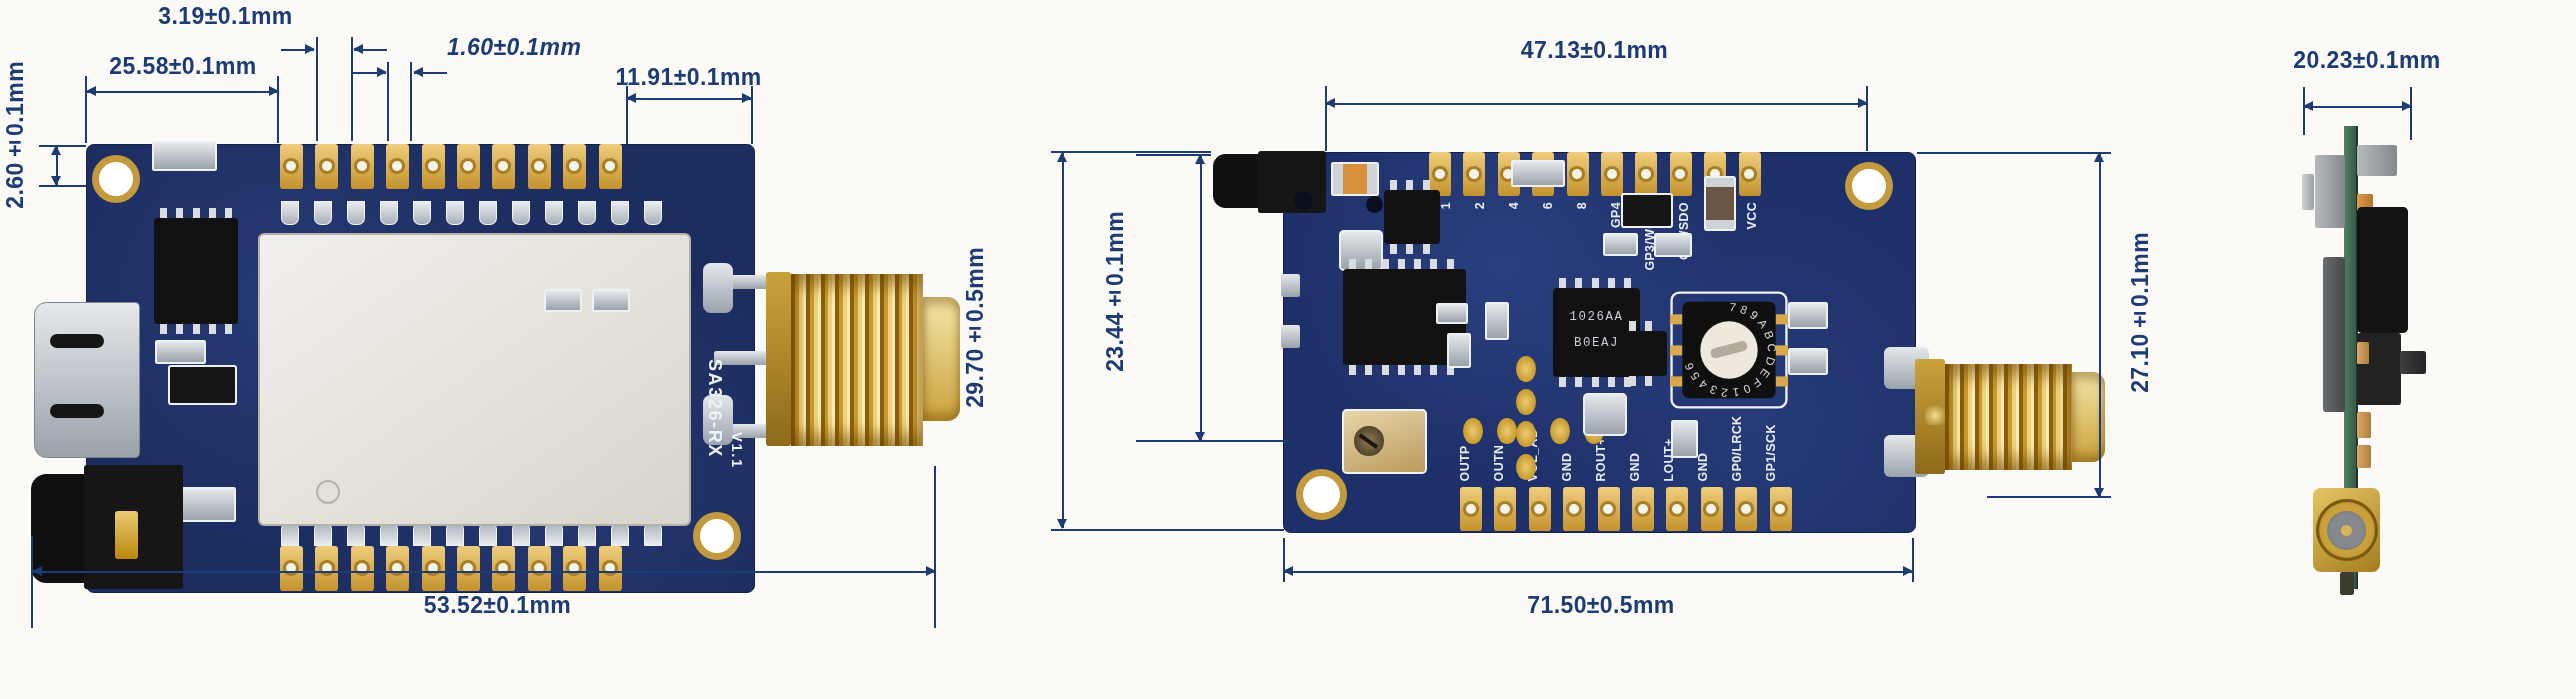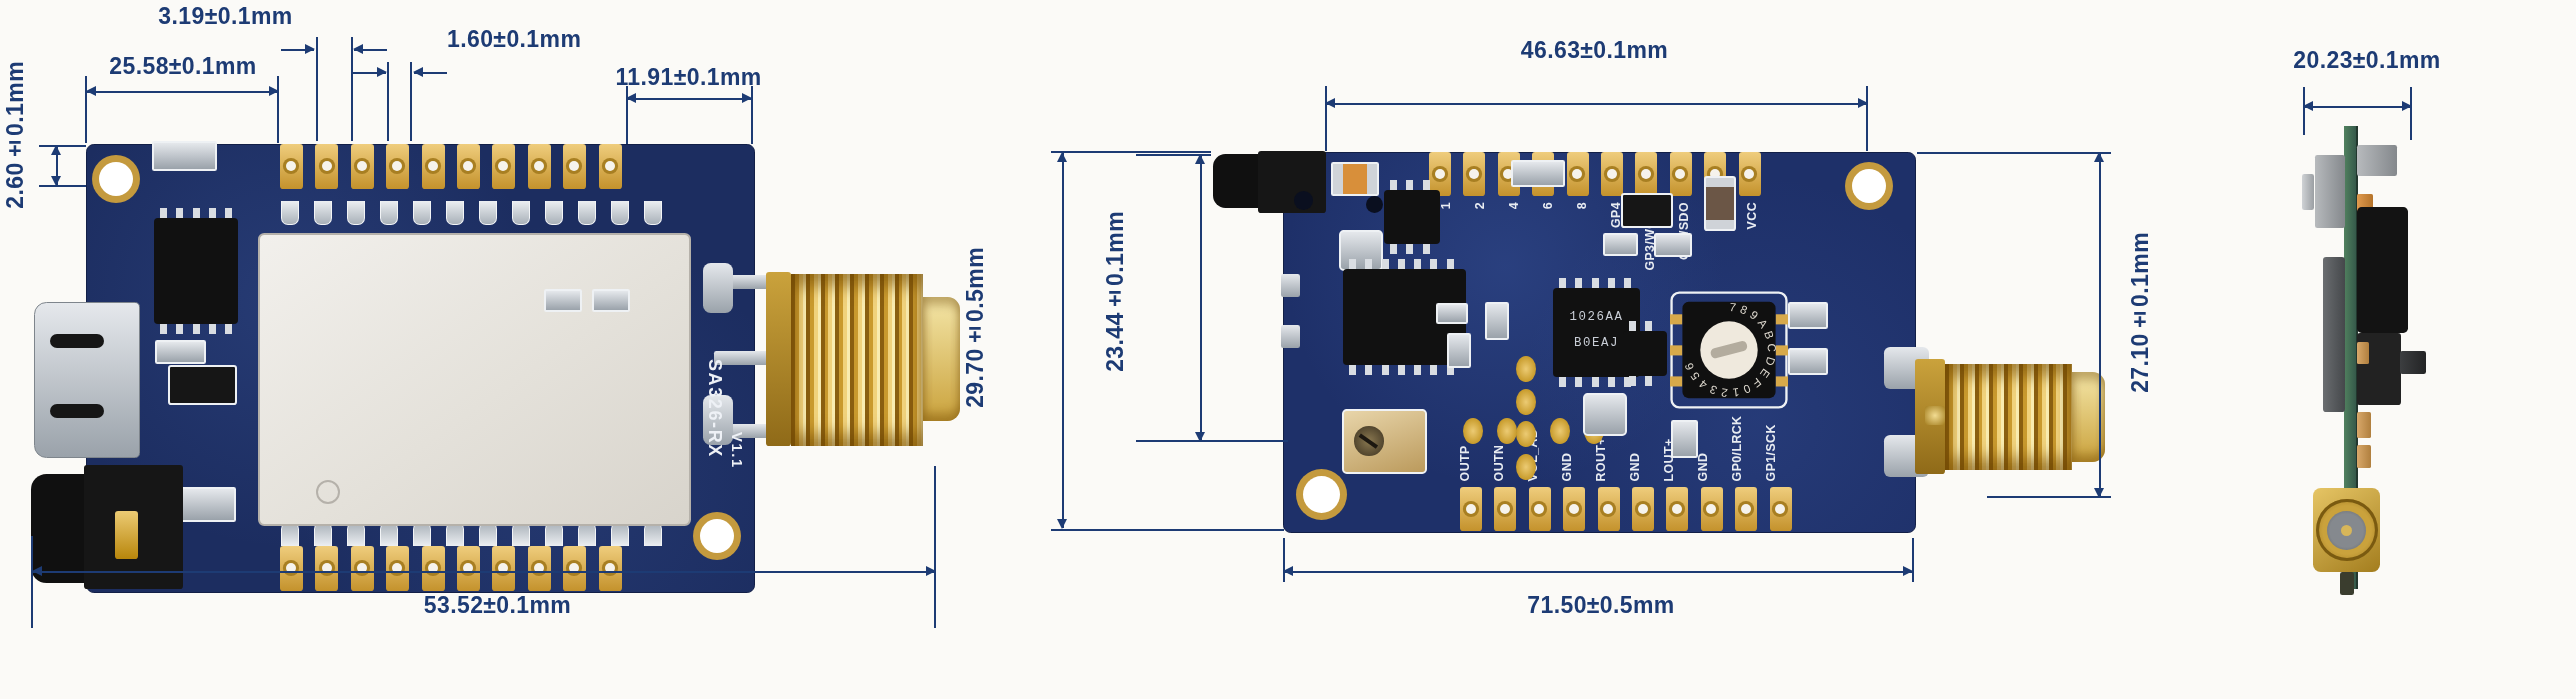--- a/index.html
+++ b/index.html
@@ -177,21 +177,21 @@
 
     <div class="silk" style="left:704px;top:359px;font-size:18px;">SA326-RX</div>
     <div class="silk" style="left:729px;top:432px;font-size:14.8px;">V1.1</div>
 
     <div class="dimtext" style="left:140px;top:3.1px;width:171px;">3.19±0.1mm</div>
     <div class="ext" style="left:316px;top:37px;width:1.6px;height:104px;"></div>
     <div class="ext" style="left:351px;top:37px;width:1.6px;height:104px;"></div>
     <div class="ar r" style="left:281px;top:49px;width:33px;"></div>
     <div class="ar l" style="left:354px;top:49px;width:33px;"></div>
 
-    <div class="dimtext" style="left:447px;top:26px;">1.60±0.1mm</div>
+    <div class="dimtext" style="left:447px;top:34px;font-style:italic;">1.60±0.1mm</div>
     <div class="ext" style="left:387px;top:62px;width:1.6px;height:79px;"></div>
     <div class="ext" style="left:410px;top:62px;width:1.6px;height:79px;"></div>
     <div class="ar r" style="left:353px;top:72px;width:33px;"></div>
     <div class="ar l" style="left:414px;top:72px;width:33px;"></div>
 
     <div class="dimtext" style="left:86px;top:53px;width:194px;">25.58±0.1mm</div>
     <div class="dh" style="left:87px;top:91px;width:191px;"></div>
     <div class="ext" style="left:85px;top:76px;width:1.6px;height:67px;"></div>
     <div class="ext" style="left:277px;top:76px;width:1.6px;height:67px;"></div>
 
@@ -366,21 +366,21 @@
     <div class="pot" style="left:1342px;top:409px;width:81px;height:61px;"></div>
     <div class="screw" style="left:1354px;top:426px;width:29.5px;height:29.5px;"></div>
 
     <div class="silver" style="left:1884px;top:347px;width:45px;height:42px;border-radius:6.2px;"></div>
     <div class="silver" style="left:1884px;top:435px;width:45px;height:42px;border-radius:6.2px;"></div>
     <div class="flange" style="left:1915px;top:359px;width:29.5px;height:115px;border-radius:3.1px;"></div>
     <div class="abs" style="left:1925px;top:406px;width:20px;height:18.7px;background:radial-gradient(#f2dc92,#a37d1e);border-radius:3.1px;"></div>
     <div class="threads" style="left:1945px;top:364px;width:127px;height:106px;"></div>
     <div class="smatip" style="left:2072px;top:372px;width:33px;height:90px;"></div>
 
-    <div class="dimtext" style="left:1447px;top:37px;width:295px;">46.63±0.1mm</div>
+    <div class="dimtext" style="left:1447px;top:37px;width:295px;">47.13±0.1mm</div>
     <div class="dh" style="left:1326px;top:103px;width:541px;"></div>
     <div class="ext" style="left:1325px;top:86px;width:1.6px;height:65px;"></div>
     <div class="ext" style="left:1866px;top:86px;width:1.6px;height:65px;"></div>
 
     <div class="vdim" style="left:962px;top:247px;">29.70±0.5mm</div>
     <div class="dv" style="left:1062px;top:153px;height:375px;"></div>
     <div class="ext" style="left:1051px;top:151px;width:160px;height:1.6px;"></div>
     <div class="ext" style="left:1051px;top:529px;width:233px;height:1.6px;"></div>
 
     <div class="vdim" style="left:1102px;top:211px;">23.44±0.1mm</div>

